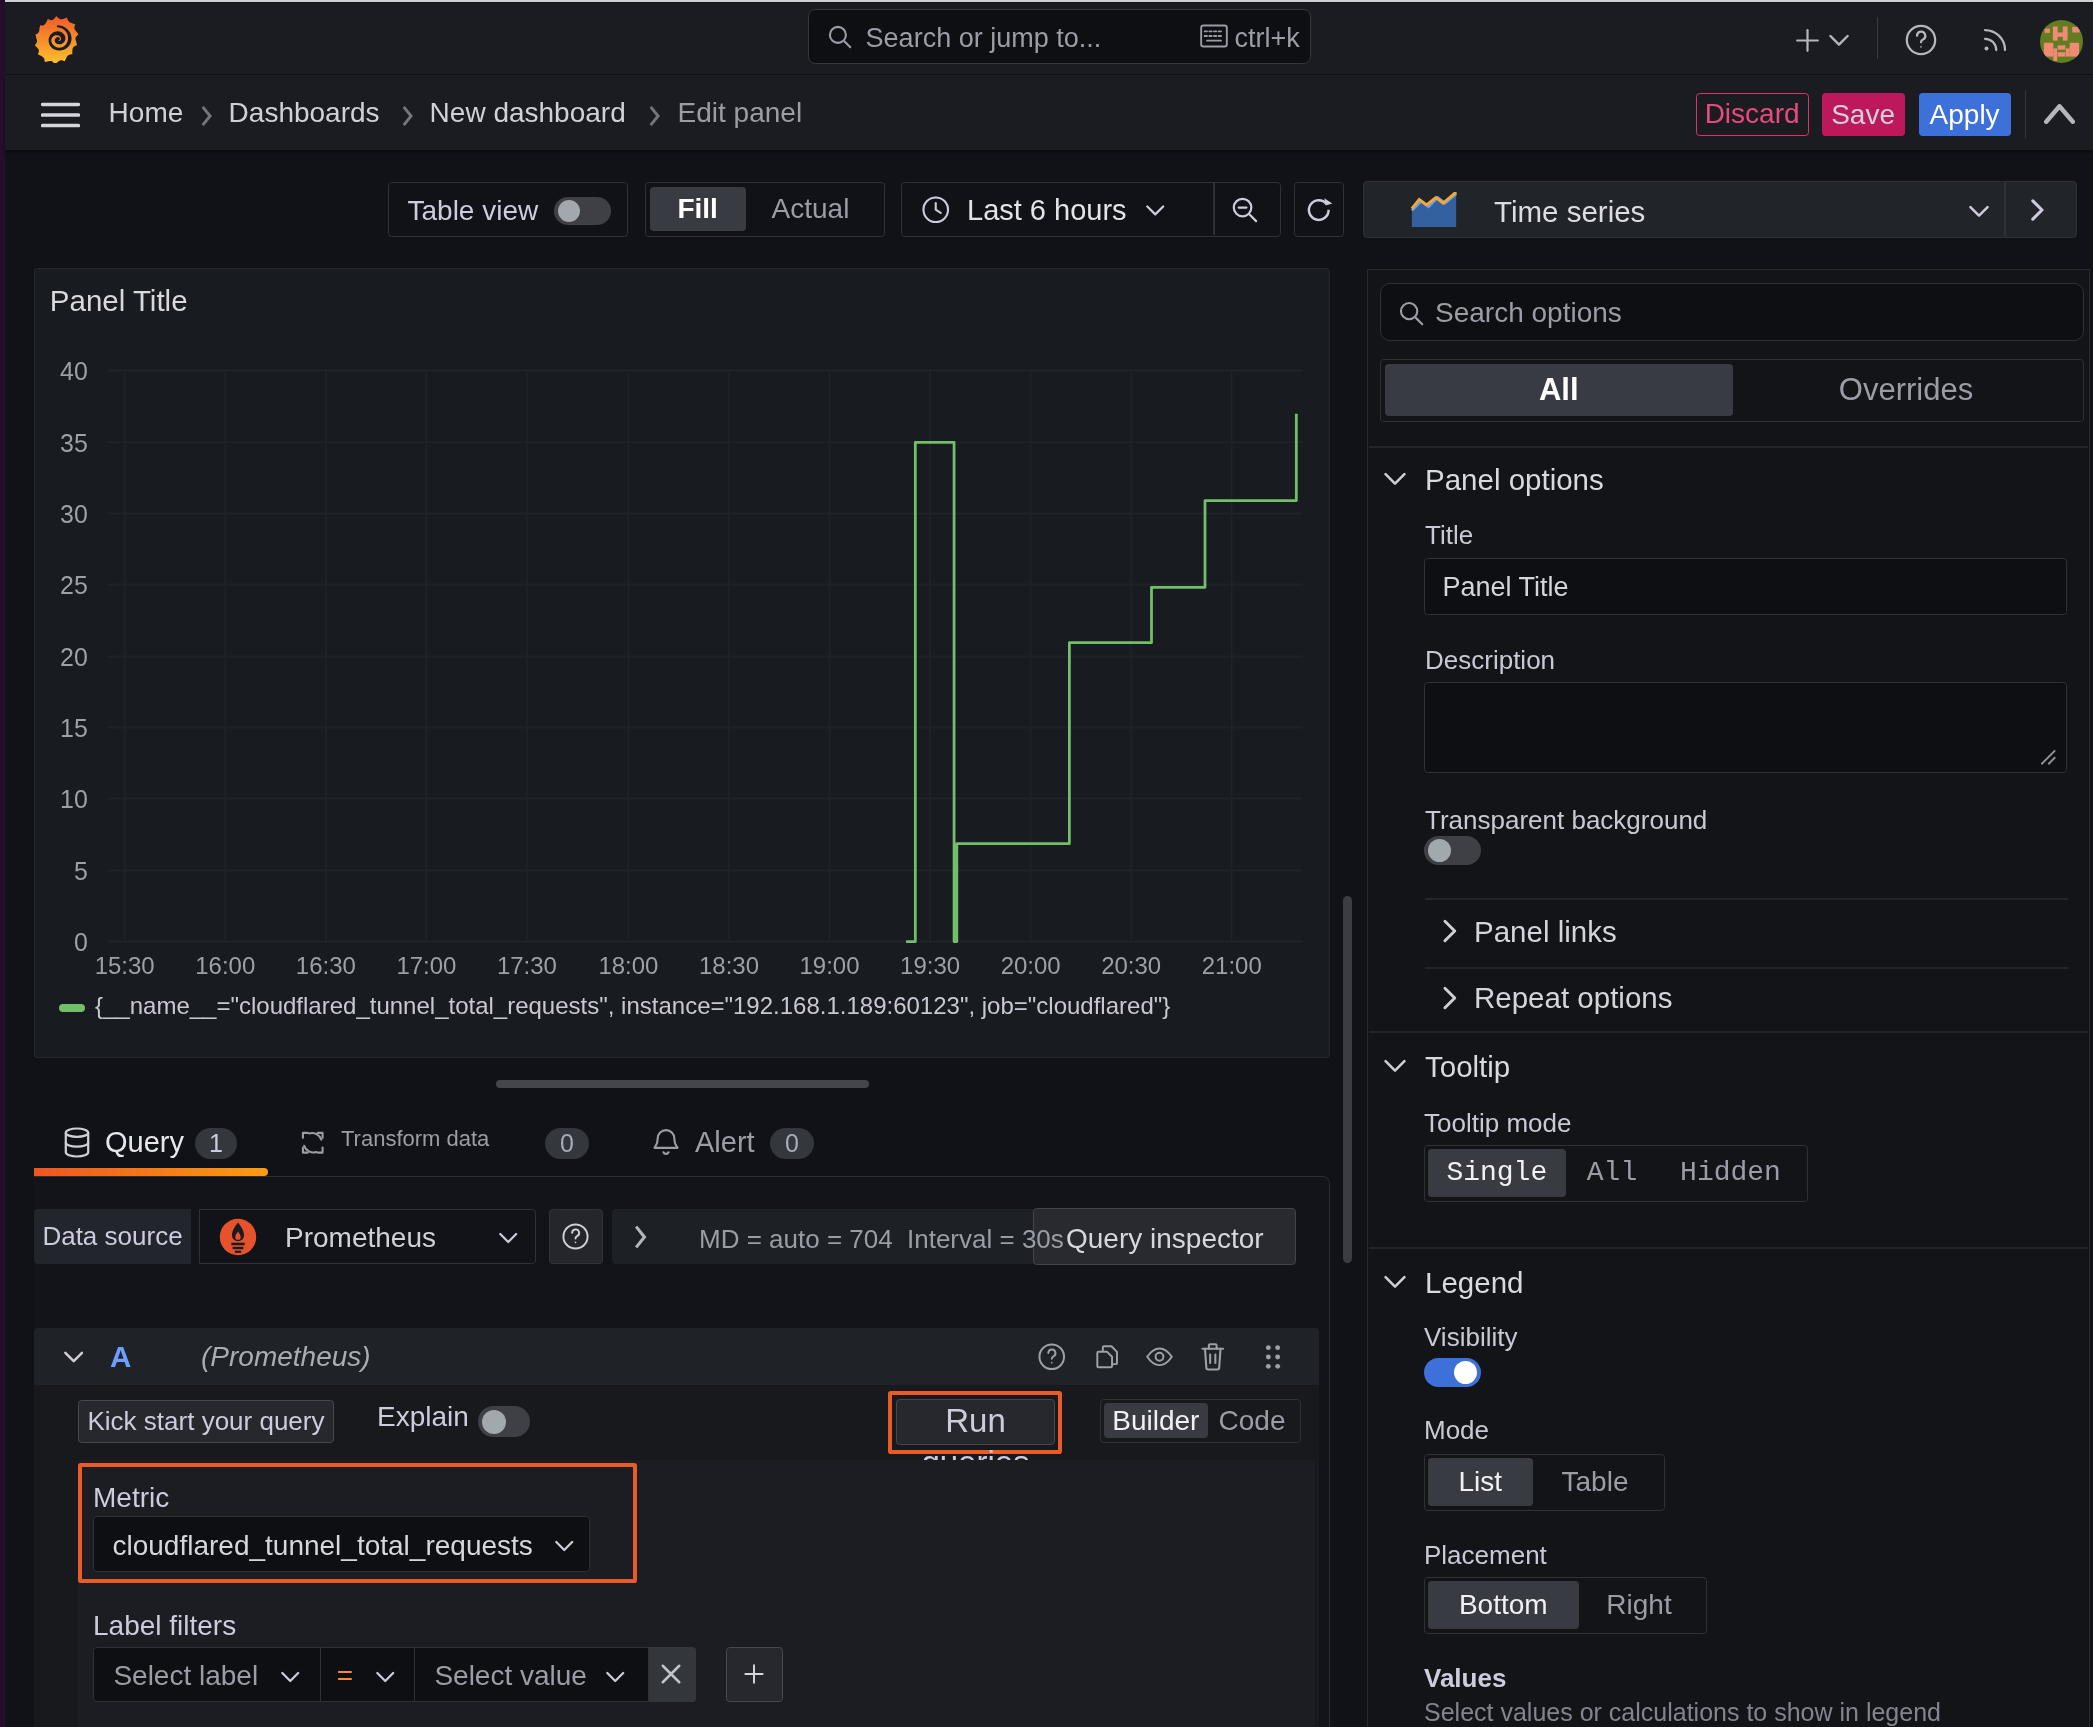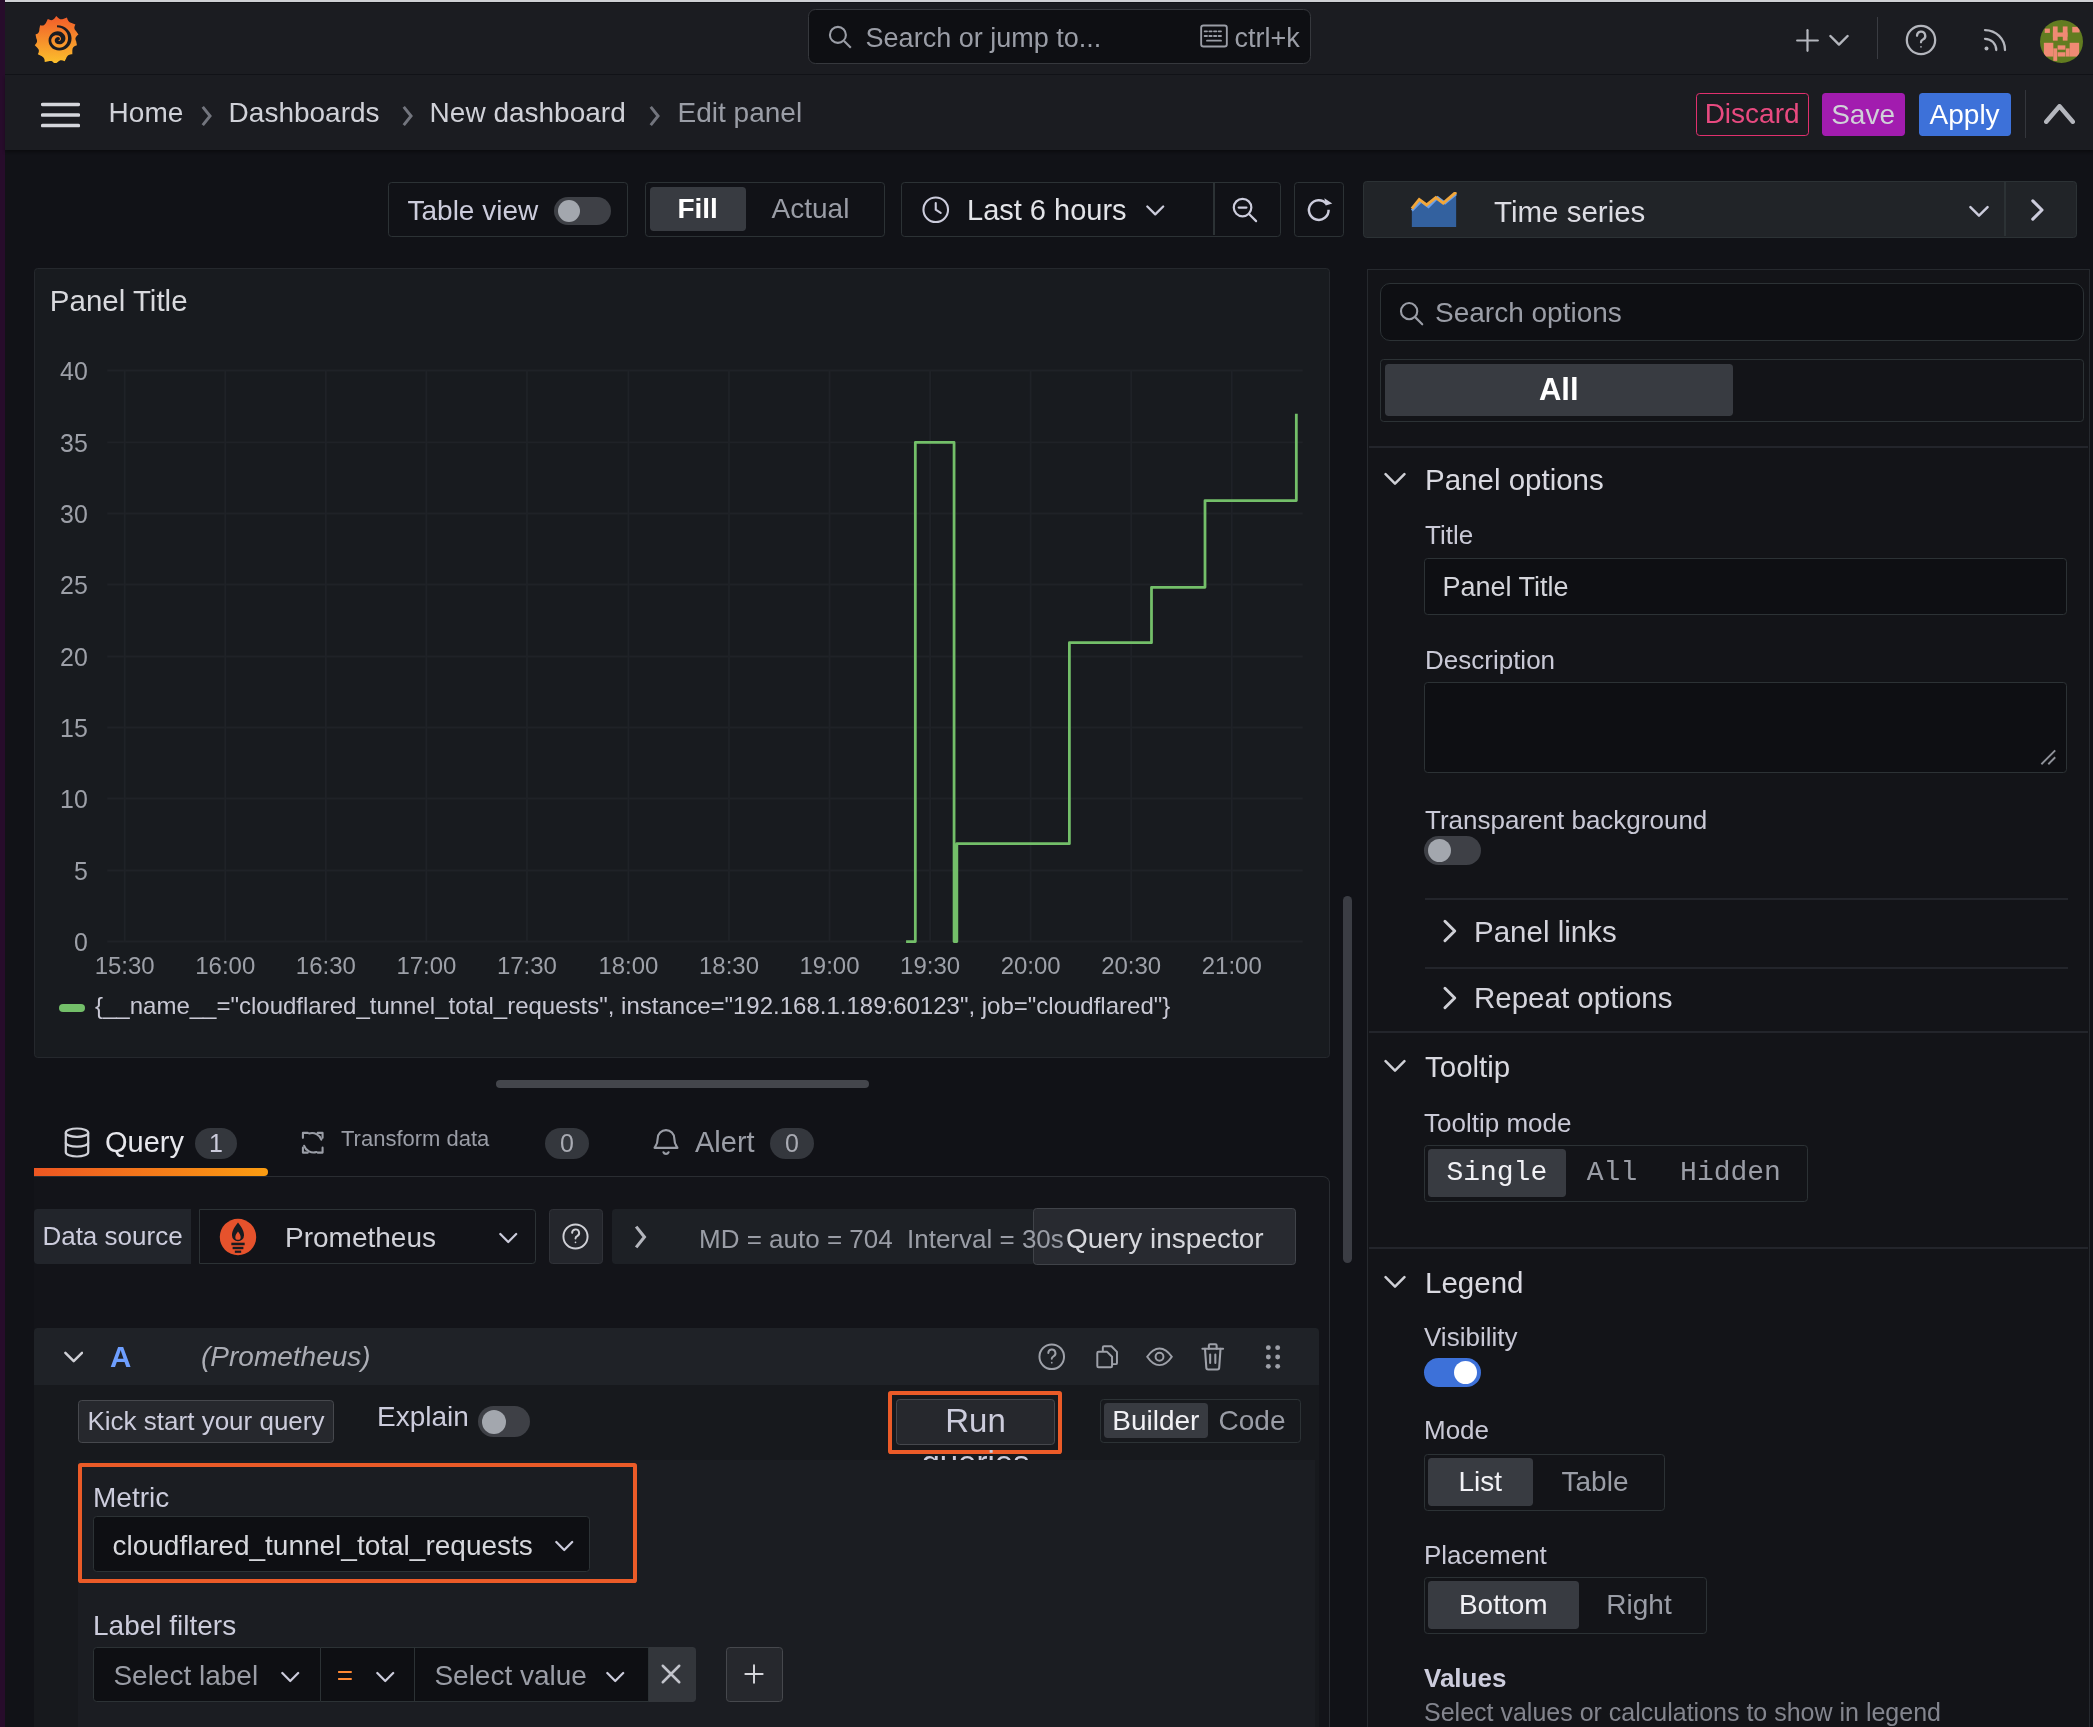--- a/index.html
+++ b/index.html
@@ -100,21 +100,21 @@
   <div class="abs" style="left:224px;top:22px;font-size:28px;color:#d0d1d8;">Dashboards</div>
   <svg class="abs" style="left:395px;top:29.5px;" width="14.8" height="22" viewBox="0 0 8 12" fill="none" stroke="#73757e" stroke-width="1.6">
       <polyline points="2,1 6,6 2,11"></polyline>
     </svg>
   <div class="abs" style="left:425px;top:22px;font-size:28px;color:#d0d1d8;">New dashboard</div>
   <svg class="abs" style="left:642px;top:29.5px;" width="14.8" height="22" viewBox="0 0 8 12" fill="none" stroke="#73757e" stroke-width="1.6">
       <polyline points="2,1 6,6 2,11"></polyline>
     </svg>
   <div class="abs txt-dim" style="left:673px;top:22px;font-size:28px;">Edit panel</div>
   <div class="abs" style="left:1691px;top:17.5px;width:113px;height:43px;border:1.8px solid #e0306e;border-radius:3.7px;color:#e84a80;font-size:28px;line-height:40px;text-align:center;">Discard</div>
-  <div class="abs" style="left:1817px;top:17.5px;width:83px;height:43px;background:#a21caf;border-radius:3.7px;color:#d0d1d8;font-size:28px;line-height:43px;text-align:center;">Save</div>
+  <div class="abs" style="left:1817px;top:17.5px;width:83px;height:43px;background:#be185d;border-radius:3.7px;color:#d0d1d8;font-size:28px;line-height:43px;text-align:center;">Save</div>
   <div class="abs" style="left:1914px;top:17.5px;width:92px;height:43px;background:#3d71d9;border-radius:3.7px;color:#ffffff;font-size:28px;line-height:43px;text-align:center;">Apply</div>
   <div class="abs" style="left:2020px;top:14.8px;width:1.8px;height:48px;background:#34363c;"></div>
   <svg class="abs" style="left:2039px;top:29px;" width="31" height="20" viewBox="0 0 14 9" fill="none" stroke="#b4b6bd" stroke-width="2" stroke-linecap="round" stroke-linejoin="round">
     <polyline points="1,8 7,1 13,8"></polyline>
   </svg>
 </div>
 
 <div class="abs" style="left:388px;top:182px;width:240px;height:55px;border:1.8px solid #2c3235;border-radius:3.7px;">
   <div class="abs" style="left:18.5px;top:12px;font-size:28px;color:#ccccdc;">Table view</div>
   <div class="abs" style="left:165px;top:14px;width:57px;height:28px;background:#3e4046;border-radius:14.8px;">
@@ -378,20 +378,21 @@
 <div class="abs" style="left:1380px;top:283px;width:704px;height:58px;background:#0e0f13;border:1.8px solid #2c3235;border-radius:10px;">
   <svg class="abs" style="left:14.8px;top:14px;" width="30" height="30" viewBox="0 0 24 24" fill="none" stroke="#9a9da6" stroke-width="1.7">
     <circle cx="10.5" cy="10.5" r="6.5"></circle>
       <line x1="15.5" y1="15.5" x2="21" y2="21" stroke-linecap="round"></line>
   </svg>
   <div class="abs txt-dim" style="left:54px;top:13px;font-size:28px;">Search options</div>
 </div>
 <div class="abs" style="left:1380px;top:359px;width:704px;height:63px;border:1.8px solid #2c3235;border-radius:3.7px;">
   <div class="abs seg-on" style="left:3.7px;top:3.7px;width:348px;height:52px;"></div>
   <div class="abs" style="left:3.7px;top:3.7px;width:348px;height:52px;font-size:31px;font-weight:bold;color:#fff;text-align:center;line-height:52px;">All</div>
+  <div class="abs txt-dim" style="left:352px;top:3.7px;width:346px;height:52px;font-size:31px;text-align:center;line-height:52px;">Overrides</div>
 </div>
 
 <div class="abs" style="left:1369px;top:446px;width:719px;height:1.8px;background:#23252b;"></div>
 
 <svg class="abs" style="left:1384px;top:471px;" width="22" height="15.7" viewBox="0 0 14 10" fill="none" stroke="#cfd0d6" stroke-width="1.6" stroke-linecap="round" stroke-linejoin="round">
     <polyline points="1,2 7,8 13,2"></polyline>
   </svg>
 <div class="abs" style="left:1425px;top:463px;font-size:29.5px;color:#d9d9e0;">Panel options</div>
 
 <div class="abs" style="left:1425px;top:520px;font-size:26px;color:#c9c9d6;">Title</div>

